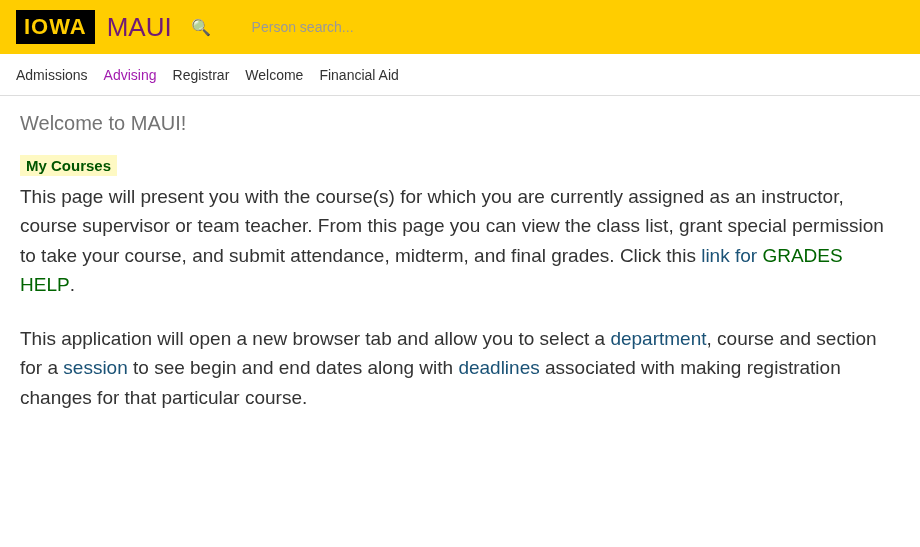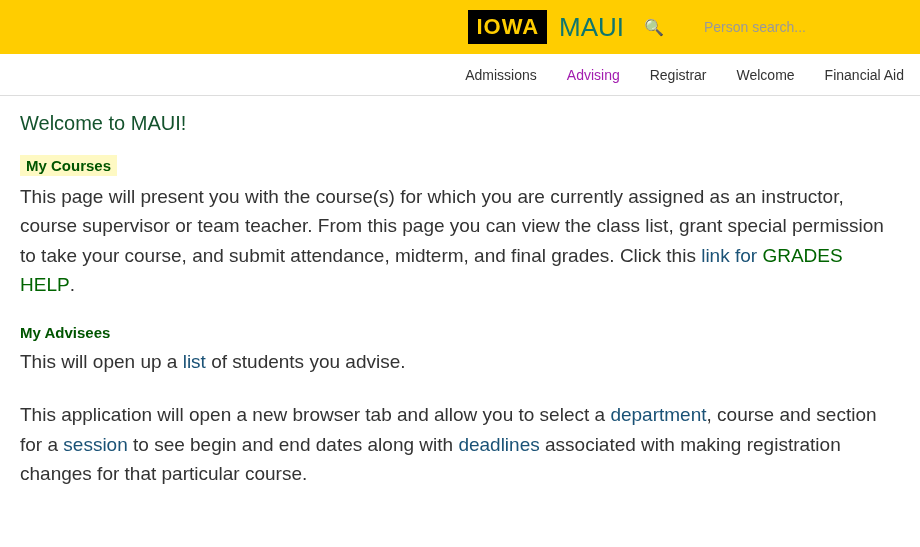--- a/index.html
+++ b/index.html
@@ -1,19 +1,18 @@
 <!DOCTYPE html>
 <html><head>
   <meta charset="utf-8">
   <style>
     * {
       margin: 0;
       padding: 0;
       box-sizing: border-box;
-      justify-content: flex-end;
     }
     body {
       font-family: Arial, sans-serif;
       font-size: 14px;
       color: #333;
       background: #fff;
       width: 920px;
     }
 
     
@@ -29,21 +28,21 @@
       color: #FFCD00;
       font-weight: 900;
       font-size: 22px;
       padding: 4px 8px;
       margin-right: 12px;
       letter-spacing: 1px;
     }
     .header-title {
       font-size: 26px;
       font-weight: 300;
-      color: #0f766e;
+      color: #701a75;
       margin-right: 20px;
     }
     .search-container {
       display: flex;
       align-items: center;
       gap: 6px;
     }
     .search-icon {
       color: #FFCD00;
       font-size: 16px;
@@ -61,21 +60,21 @@
       color: #999;
     }
 
     
     .nav {
       border-bottom: 1px solid #ddd;
       padding: 0 16px;
       display: flex;
       align-items: center;
       height: 42px;
-      gap: 30px;
+      gap: 16px;
     }
     .nav-item {
       font-size: 14px;
       color: #333;
       cursor: pointer;
       padding: 4px 0;
       text-decoration: none;
     }
     .nav-item.active {
       color: #a21caf;
@@ -83,21 +82,21 @@
     }
 
     
     .content {
       padding: 16px 20px;
     }
     .welcome-title {
       font-size: 20px;
       font-weight: normal;
       margin-bottom: 20px;
-      color: #14532d;
+      color: #737373;
     }
 
     
     .section {
       margin-bottom: 24px;
     }
     .section-title {
       font-size: 15px;
       font-weight: bold;
       color: #005500;
@@ -148,26 +147,20 @@
 
   <div class="section">
     <span class="section-title highlighted">My Courses</span>
     <div class="section-body">
       This page will present you with the course(s) for which you are currently assigned as an instructor, course supervisor or
       team teacher. From this page you can view the class list, grant special permission to take your course, and submit
       attendance, midterm, and final grades. Click this <a href="#">link for <span class="grades-link">GRADES HELP</span></a>.
     </div>
   </div>
 
-  <div class="section">
-    <span class="section-title">My Advisees</span>
-    <div class="section-body">
-      This will open up a <a href="#">list</a> of students you advise.
-    </div>
-  </div>
 
   <div class="section">
   </div>
 
   <div class="section">
     <div class="section-body">
       This application will open a new browser tab and allow you to select a <a href="#">department</a>, course and section for a <a href="#">session</a> to see
       begin and end dates along with <a href="#">deadlines</a> associated with making registration changes for that particular course.
     </div>
   </div>

